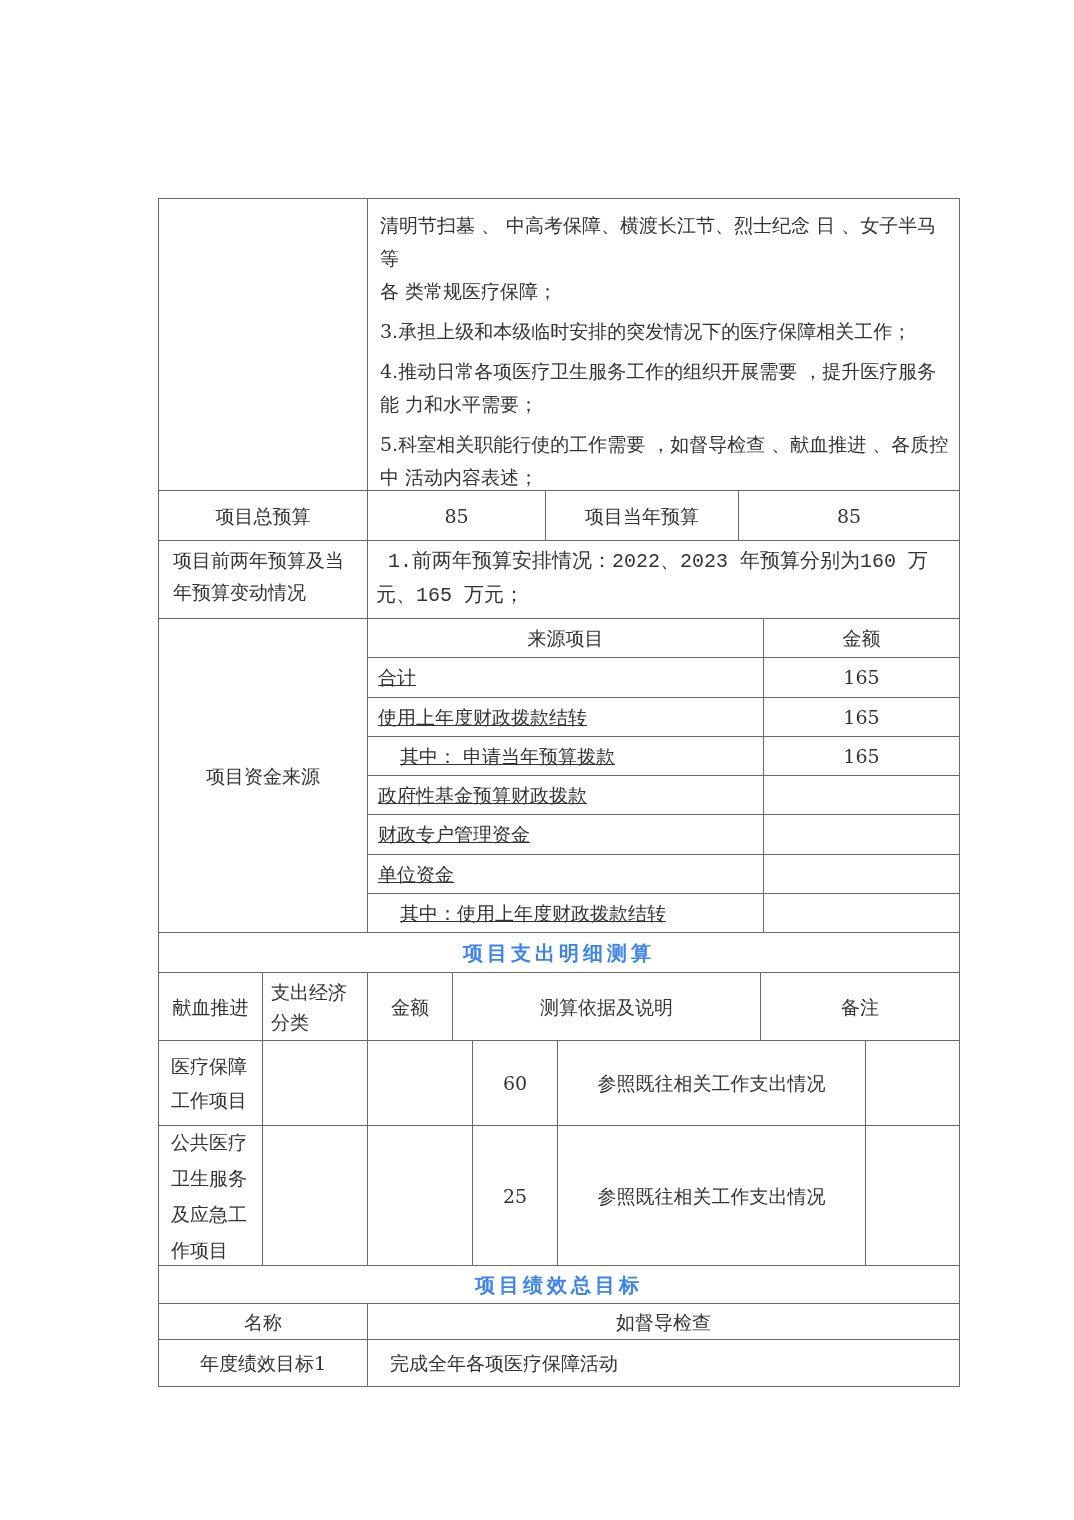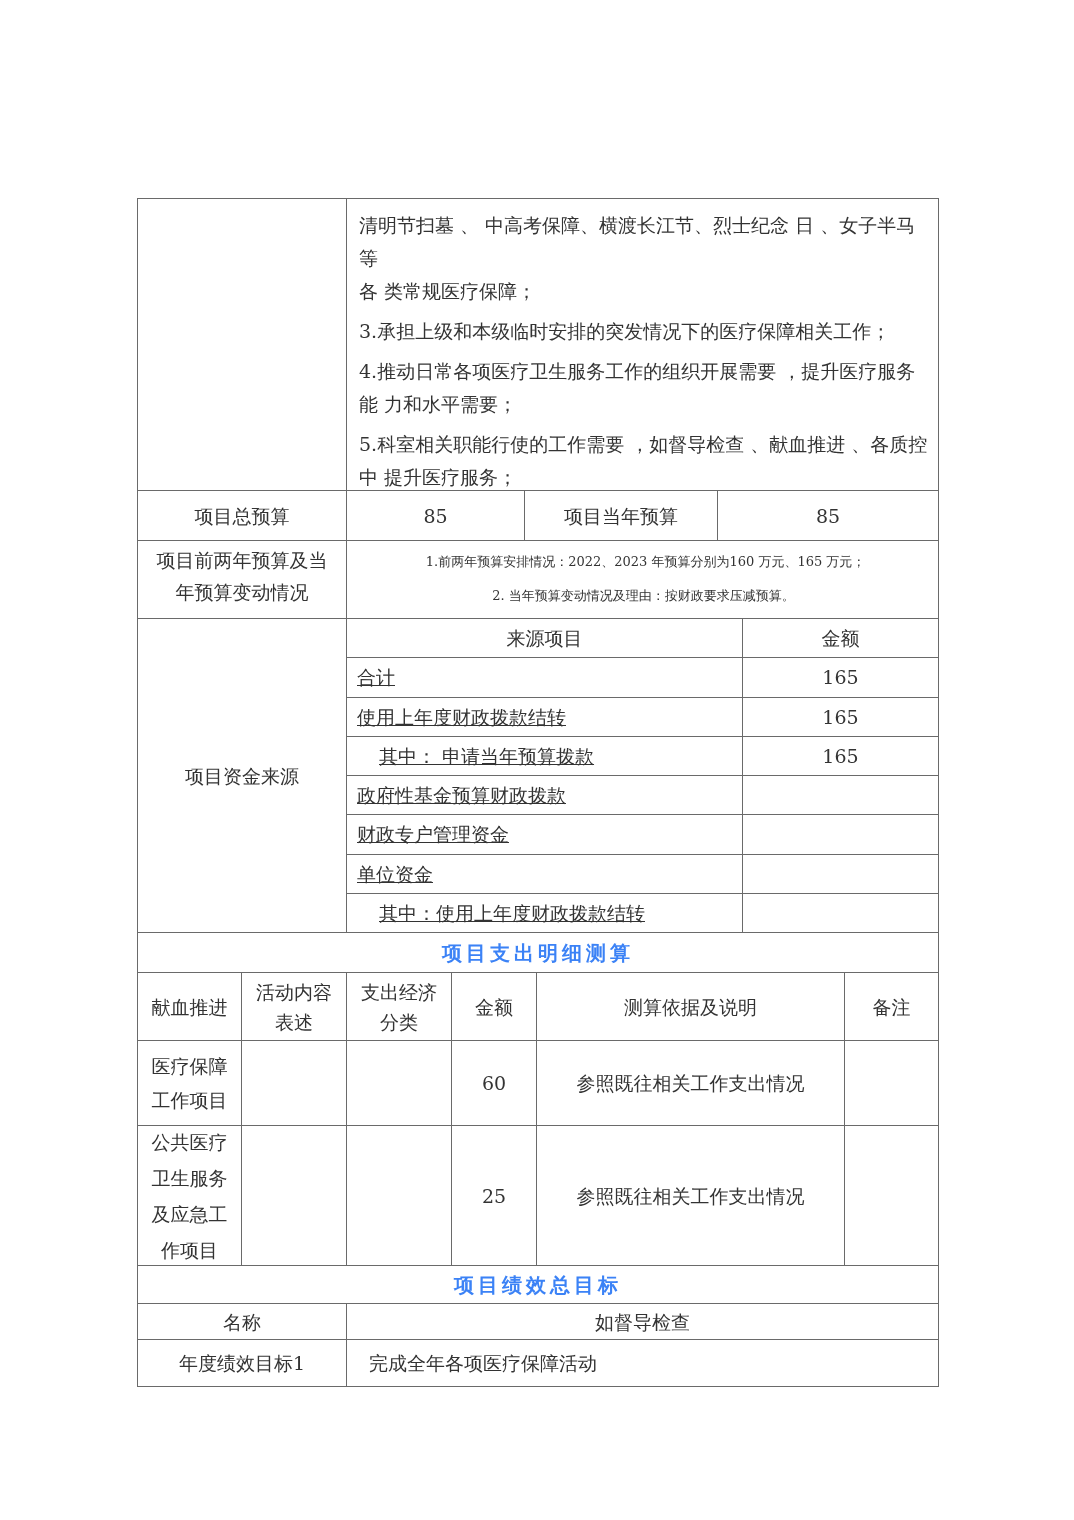--- a/index.html
+++ b/index.html
@@ -2,42 +2,42 @@
 <html><head>
 <meta charset="utf-8">
 <style>
   html, body { margin:0; padding:0; background:#ffffff; }
   .page {
     position:relative; width:1074px; height:1520px; background:#ffffff;
     font-family:"DejaVu Serif","Liberation Serif",serif;
     color:#333333; overflow:hidden;
   }
   .doc-table {
-    position:absolute; left:137px; top:198px; width:801px;
+    position:absolute; left:158px; top:198px; width:801px;
     border-top:1px solid #6a6a6a; border-left:1px solid #6a6a6a;
     box-sizing:content-box;
   }
   .row { display:flex; }
   .cell {
     box-sizing:border-box; flex:none;
     border-right:1px solid #6a6a6a; border-bottom:1px solid #6a6a6a;
     display:flex; align-items:center; justify-content:center;
-    text-align:center; font-size:19px; line-height:30px;
+    font-size:19px; line-height:30px;
     overflow:hidden;
   }
   .grow { flex:1 1 auto; }
   .left-al { justify-content:flex-start; text-align:left; }
   .w-label { width:209px; }
   
   .top-cell { display:block; text-align:left; padding:10px 8px 0 12px; }
   .top-cell p { margin:0 0 7px 0; line-height:33px; font-size:19px; }
   .top-cell span { display:block; white-space:pre-wrap; }
   
   .prior-cell { display:block; padding:4px 6px 0 8px; }
-  .prior-cell span { display:block; line-height:34px; white-space:pre-wrap; font-size:13px; }
+  .prior-cell span { display:block; line-height:34px; white-space:pre-wrap; font-size:20px;font-family:Liberation Mono, monospace; }
   .two-line { display:block; padding:3px 14px 0 14px; line-height:32px; }
   
   .fund-col { display:flex; flex-direction:column; flex:1 1 auto; }
   .fund-row { display:flex; flex:1 1 auto; }
   .fund-name { width:396px; }
   .fund-name.left-al { padding-left:10px;text-decoration:underline; }
   .fund-name.indent { padding-left:32px; }
   
   .section-title { font-weight:700; letter-spacing:4px; font-size:20px; color:#3b82f6; }
   
@@ -65,21 +65,21 @@
         </p>
         <p>
           <span>3.承担上级和本级临时安排的突发情况下的医疗保障相关工作；</span>
         </p>
         <p>
           <span>4.推动日常各项医疗卫生服务工作的组织开展需要 ，提升医疗服务</span>
           <span>能 力和水平需要；</span>
         </p>
         <p>
           <span>5.科室相关职能行使的工作需要 ，如督导检查 、献血推进 、各质控</span>
-          <span>中 提升医疗服务；</span>
+          <span>中 活动内容表述；</span>
         </p>
 
       </div>
     </div>
 
     <div class="row" style="height:50px">
       <div class="cell w-label">项目总预算</div>
       <div class="cell" style="width:178px">85</div>
       <div class="cell" style="width:193px">项目当年预算</div>
       <div class="cell grow">85</div>
@@ -130,21 +130,20 @@
         </div>
       </div>
     </div>
 
     <div class="row" style="height:40px">
       <div class="cell grow section-title">项目支出明细测算</div>
     </div>
 
     <div class="row" style="height:68px">
       <div class="cell dt-activity hdr-cell">献血推进</div>
-      <div class="cell dt-content hdr-cell">活动内容表述</div>
       <div class="cell dt-category hdr-cell">支出经济分类</div>
       <div class="cell dt-amount hdr-cell">金额</div>
       <div class="cell dt-basis hdr-cell">测算依据及说明</div>
       <div class="cell grow hdr-cell">备注</div>
     </div>
 
     <div class="row" style="height:85px">
       <div class="cell dt-activity wrap-cell">医疗保障工作项目</div>
       <div class="cell dt-content"></div>
       <div class="cell dt-category"></div>

